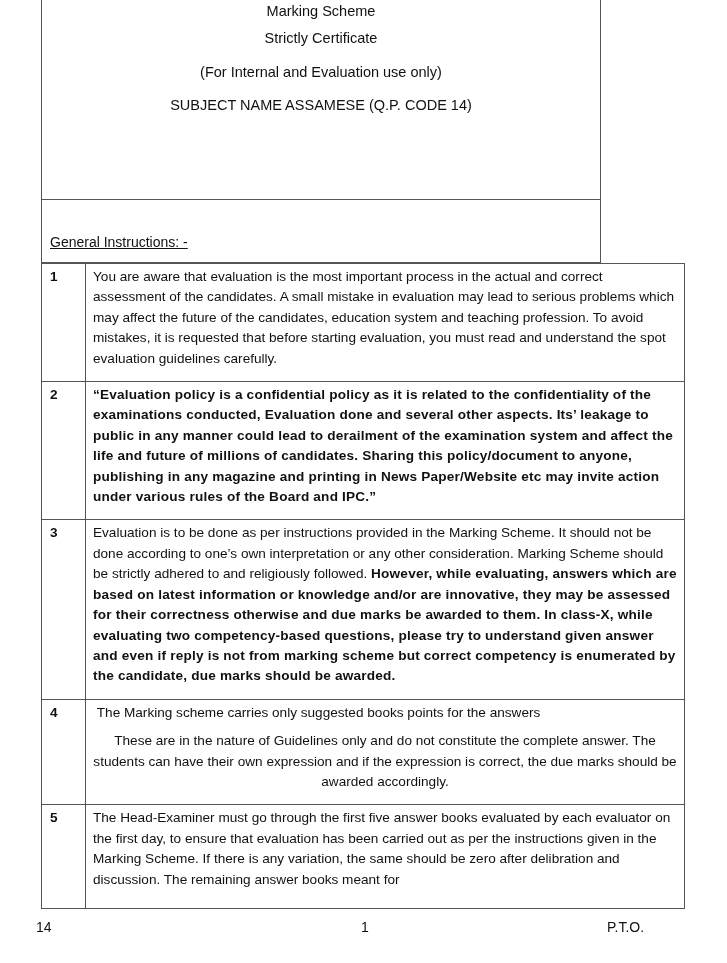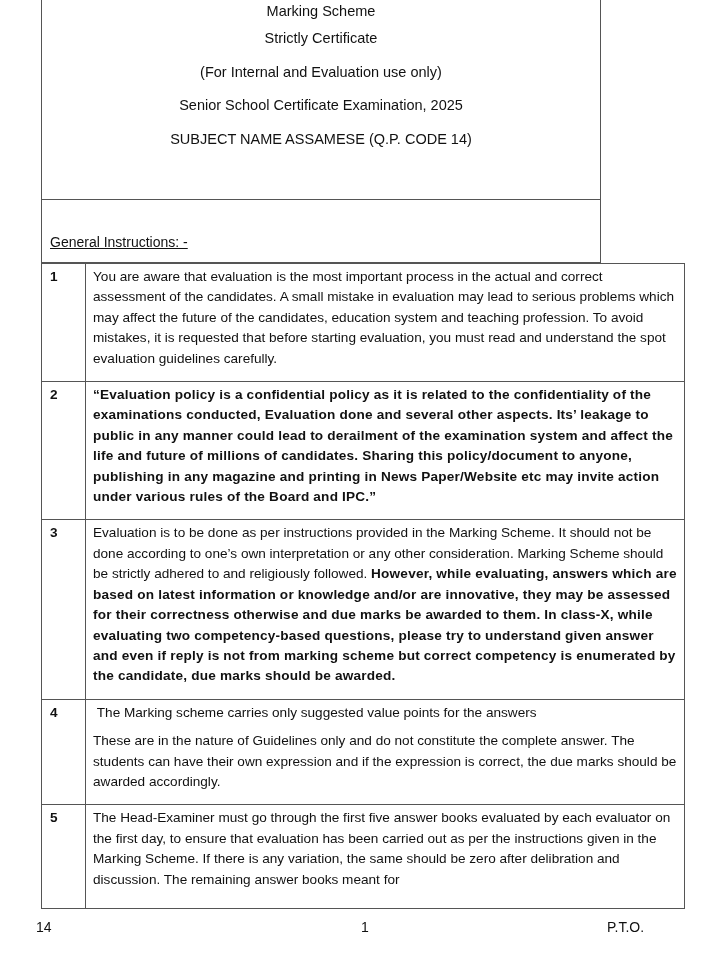--- a/index.html
+++ b/index.html
@@ -9,33 +9,32 @@
   .hdr { border:1px solid #555; border-top:none; height:200px; box-sizing:border-box; text-align:center; }
   .hdr div { font-size:14.5px; line-height:33.5px; }
   .hdr div:first-child { line-height:22px; }
   .gi { border:1px solid #555; border-top:none; height:63px; box-sizing:border-box; position:relative; }
   .gi span { position:absolute; left:8px; bottom:12px; font-size:14px; font-weight:normal; text-decoration:underline; }
   table { border-collapse:collapse; width:644px; table-layout:fixed; }
   td { border:1px solid #555; vertical-align:top; font-size:13.6px; line-height:20.4px; padding:3px 7px 12px 7px; }
   td.num { width:28px; font-weight:bold; padding-left:8px; }
   .bold { font-weight:bold; letter-spacing:0.2px; }
   p { margin:0; }
-  p + p { margin-top:8px; }
+  p + p { margin-top:8px;text-align:center; }
   .footer { position:absolute; top:919px; left:0; width:727px; font-size:14px; }
   .footer span { position:absolute; }
 </style>
 </head>
 <body>
 
 <div class="page">
   <div class="hdr">
     <div>Marking Scheme</div>
     <div>Strictly Certificate</div>
     <div>(For Internal and Evaluation use only)</div>
-    <div>Senior School Certificate Examination, 2025</div>
     <div>SUBJECT NAME ASSAMESE (Q.P. CODE 14)</div>
   </div>
   <div class="gi">
     <span>General Instructions: -</span>
   </div>
   <table>
     <tbody>
         <tr>
       <td class="num">1</td>
       <td>
@@ -50,21 +49,21 @@
     </tr>
     <tr>
       <td class="num">3</td>
       <td>
             <p><span>Evaluation is to be done as per instructions provided in the Marking Scheme. It should not be done according to one’s own interpretation or any other consideration. Marking Scheme should be strictly adhered to and religiously followed. </span><span class="bold">However, while evaluating, answers which are based on latest information or knowledge and/or are innovative, they may be assessed for their correctness otherwise and due marks be awarded to them. In class-X, while evaluating two competency-based questions, please try to understand given answer and even if reply is not from marking scheme but correct competency is enumerated by the candidate, due marks should be awarded.</span></p>
           </td>
     </tr>
     <tr>
       <td class="num">4</td>
       <td>
-            <p style="white-space:pre-wrap"> The Marking scheme carries only suggested value points for the answers</p>
+            <p style="white-space:pre-wrap"> The Marking scheme carries only suggested books points for the answers</p>
             <p>These are in the nature of Guidelines only and do not constitute the complete answer. The students can have their own expression and if the expression is correct, the due marks should be awarded accordingly.</p>
           </td>
     </tr>
     <tr>
       <td class="num">5</td>
       <td style="padding-bottom:18px">
             <p>The Head-Examiner must go through the first five answer books evaluated by each evaluator on the first day, to ensure that evaluation has been carried out as per the instructions given in the Marking Scheme. If there is any variation, the same should be zero after delibration and discussion. The remaining answer books meant for</p>
           </td>
     </tr>
   </tbody>

